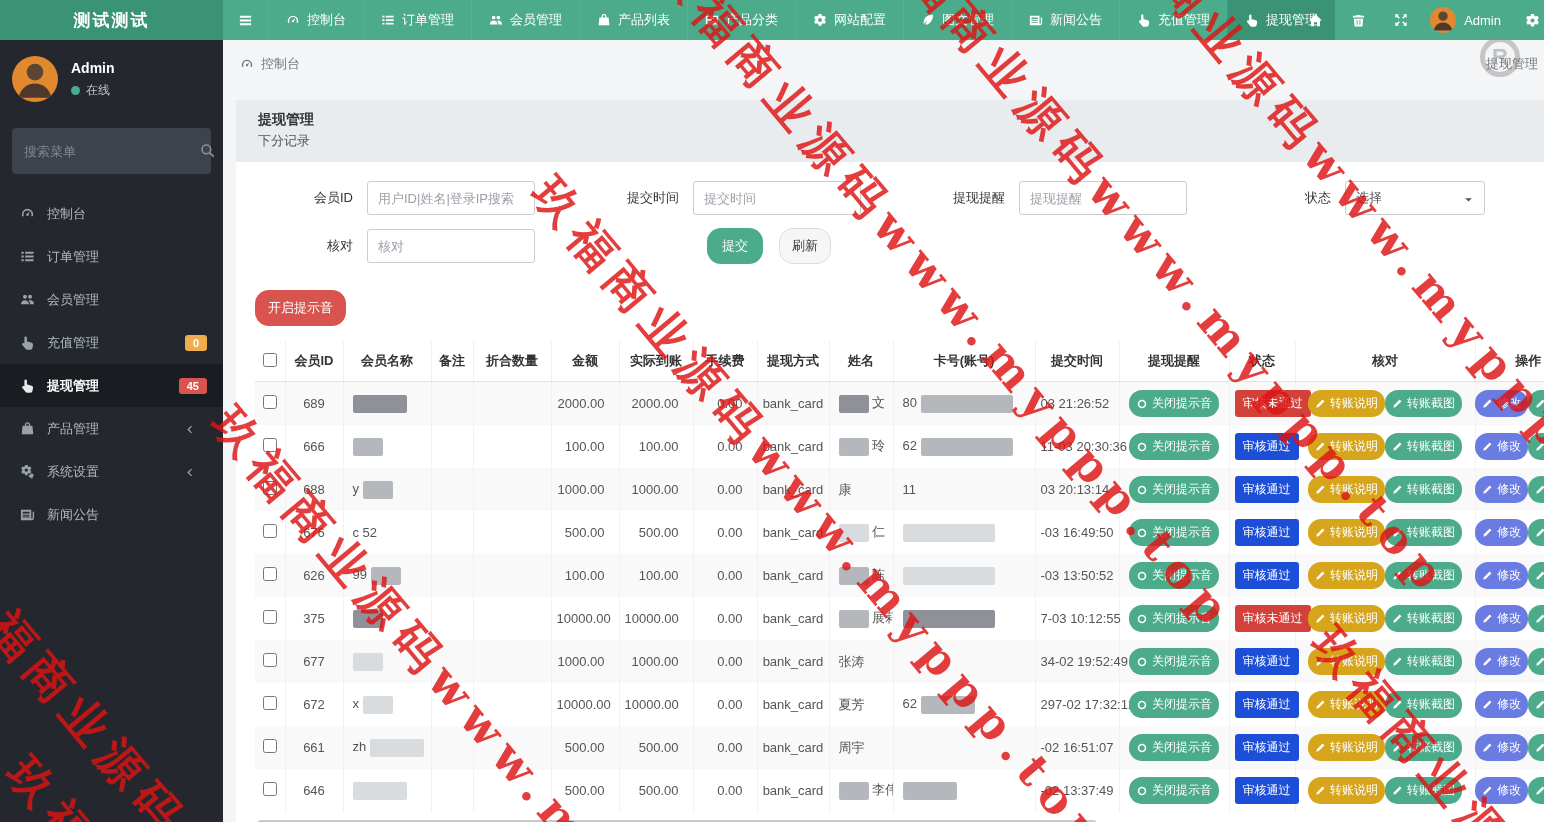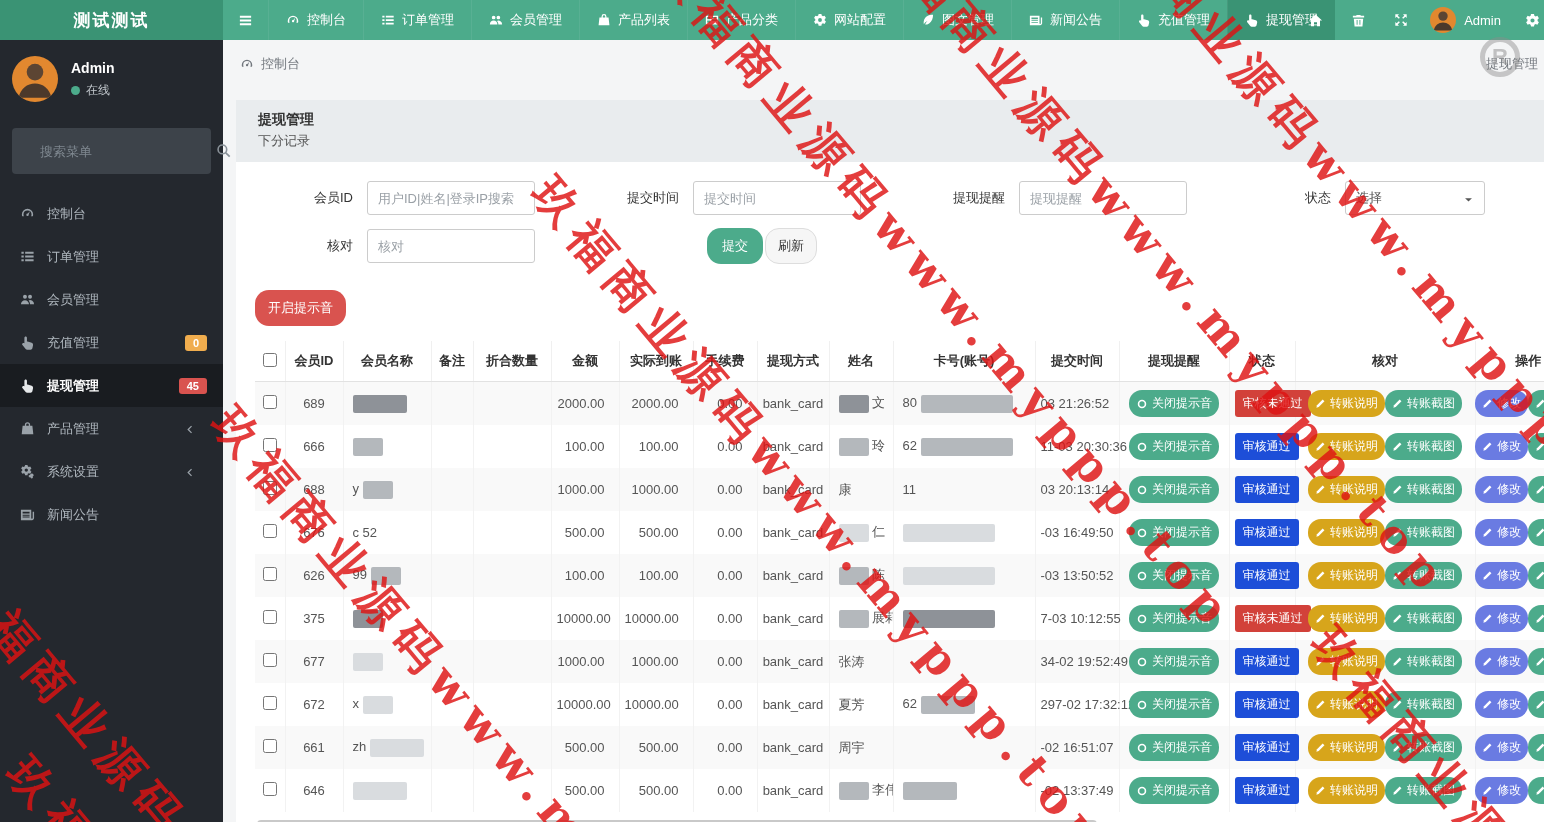--- a/index.html
+++ b/index.html
@@ -25,21 +25,21 @@
   .avatar-sm { width:26px; height:26px; border-radius:50%; background:#e2882f; overflow:hidden; flex:0 0 auto; }
   .gear-edge { color:#fff; padding:0 4px 0 16px; display:flex; align-items:center; }
 
   
   .sidebar { position:absolute; top:40px; left:0; bottom:0; width:223px; background:#24282e; z-index:15; }
   .side-user { display:flex; align-items:center; gap:13px; padding:16px 14px 12px 12px; }
   .avatar-lg { width:46px; height:46px; border-radius:50%; background:#e2882f; overflow:hidden; flex:0 0 auto; }
   .side-user-name { color:#fff; font-weight:bold; font-size:14px; }
   .side-user-status { display:flex; align-items:center; gap:6px; color:#c3c9ce; font-size:12px; margin-top:6px; }
   .dot { width:9px; height:9px; border-radius:50%; background:#4cab8b; }
-  .side-search { margin:14px 12px 18px 12px; height:46px; background:#3d434a; border-radius:4px; display:flex; align-items:center; padding:0 28px; }
+  .side-search { margin:14px 12px 18px 12px; height:46px; background:#3d434a; border-radius:4px; display:flex; align-items:center; padding:0 12px; }
   .side-search input { flex:1; background:transparent; border:none; outline:none; color:#cfd5da; font-size:13px; font-family:inherit; }
   .side-search input::placeholder { color:#7f8890; }
   .side-search .ic { color:#8a9299; }
   .side-item { height:43px; display:flex; align-items:center; padding:0 16px 0 20px; color:#b0b8bf; cursor:pointer; position:relative; }
   .side-item .ic { margin-right:12px; color:#9aa2a9; }
   .side-item.active { background:#191c20; color:#fff; font-weight:bold; }
   .side-item.active .ic { color:#e6e8ea; }
   .side-badge { margin-left:auto; font-size:11px; font-weight:bold; color:#fff; border-radius:3px; padding:2px 8px; }
   .side-badge.orange { background:#f0ad4e; }
   .side-badge.red { background:#d9534f; }
@@ -58,21 +58,21 @@
   
   .frow { display:flex; margin-bottom:13px; }
   .fg { width:326px; display:flex; align-items:center; flex:0 0 auto; }
   .flabel { width:112px; text-align:right; padding-right:14px; color:#333; flex:0 0 auto; }
   .finput { width:168px; height:34px; border:1px solid #ccc; border-radius:3px; padding:0 10px; font-size:13px; color:#555; font-family:inherit; outline:none; }
   .finput::placeholder { color:#9aa0a6; }
   .fselect { width:140px; height:34px; border:1px solid #ccc; border-radius:3px; background:#fff; display:flex; align-items:center; justify-content:space-between; padding:0 10px; color:#555; cursor:pointer; }
   .fspacer { width:126px; flex:0 0 auto; }
   .btn { display:inline-flex; align-items:center; justify-content:center; border-radius:14px; font-size:13px; cursor:pointer; border:1px solid transparent; font-family:inherit; }
   .btn-submit { background:#4cab8b; color:#fff; padding:8px 14px; }
-  .btn-refresh { background:#f6f6f6; color:#333; border-color:#ddd; padding:8px 12px; margin-left:2px; }
+  .btn-refresh { background:#f6f6f6; color:#333; border-color:#ddd; padding:8px 12px; margin-left:16px; }
   .btn-sound { background:#d9534f; color:#fff; padding:8px 12px; margin:13px 0 15px 0; }
 
   
   table { border-collapse:collapse; width:100%; table-layout:fixed; font-size:13px; color:#555; }
   th { font-weight:bold; color:#333; padding:11px 5px; border-bottom:1px solid #e2e2e2; border-left:1px solid #f0f0f0; text-align:center; white-space:nowrap; }
   td { padding:8px 5px; border-left:1px solid #f2f2f2; text-align:center; white-space:nowrap; vertical-align:middle; height:38px; }
   th:first-child, td:first-child { border-left:none; }
   tbody tr:nth-child(odd) td { background:#f9f9f9; }
   td.ta-r { text-align:right; padding-right:14px; }
   td.ta-l { text-align:left; padding-left:9px; overflow:hidden; }

